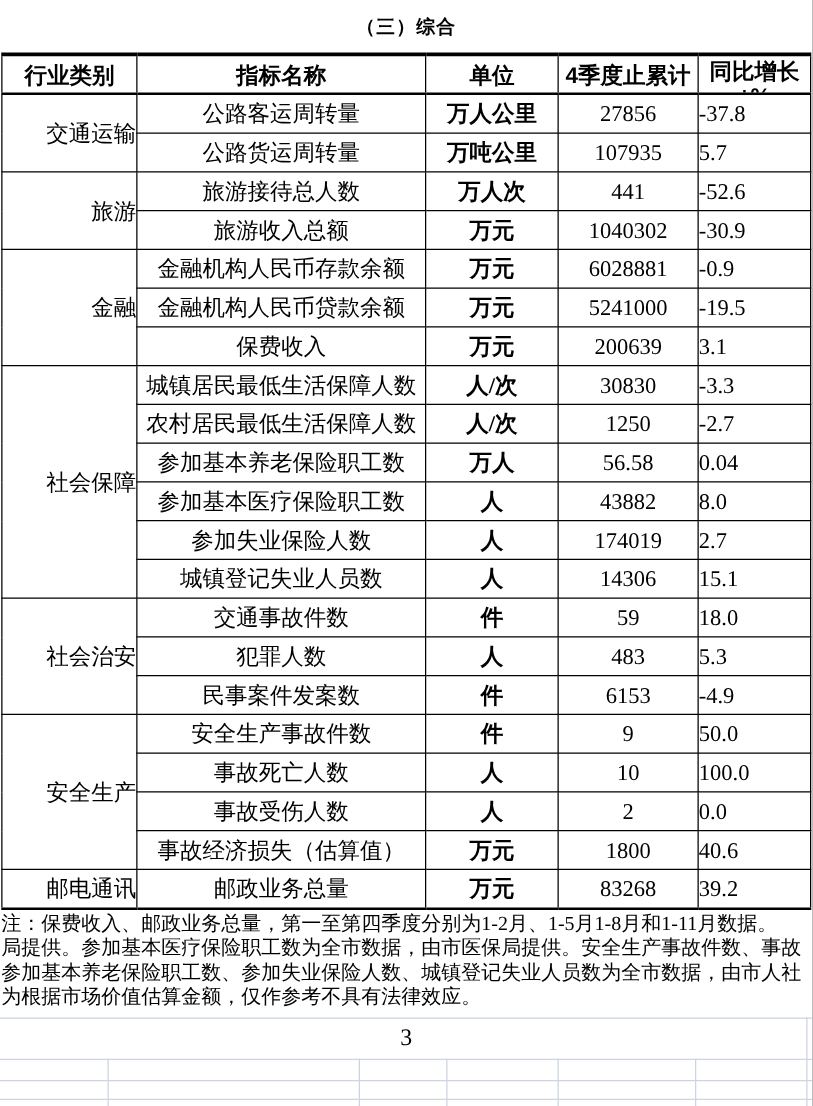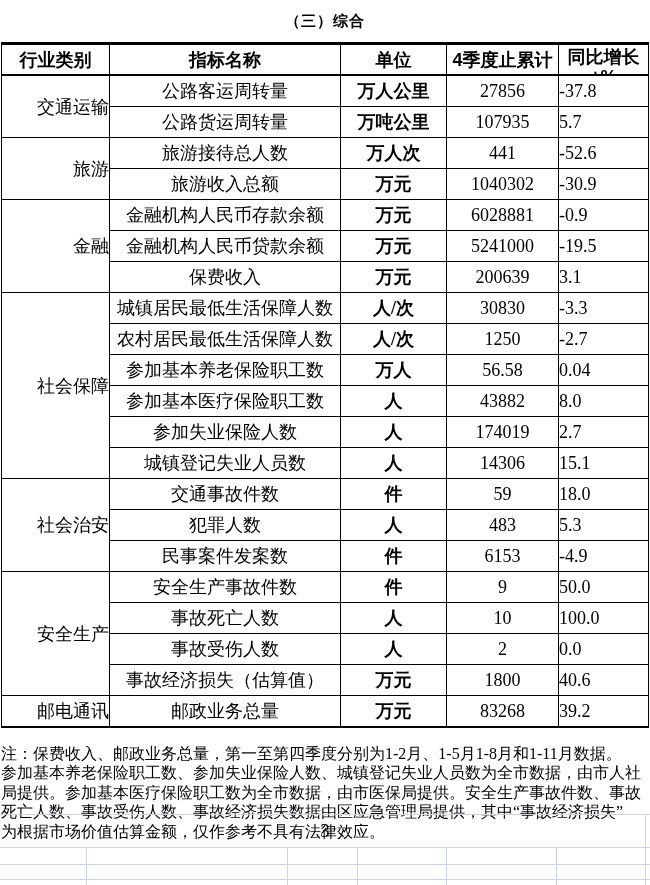--- a/index.html
+++ b/index.html
@@ -42,21 +42,21 @@
   th.growth-h{vertical-align:top;}
   .growth-wrap{height:27px;overflow:hidden;line-height:20px;padding-top:2px;}
   table.stats td{height:30px;font-size:18px;vertical-align:middle;}
   td.cat{text-align:right;}
   td.ind{text-align:center;padding-left:5px;}
   td.unit{text-align:center;font-weight:bold;}
   td.val{text-align:center;font-size:18px;}
   td.gro{text-align:left;font-size:18px;}
   tbody tr:last-child td{border-bottom:2px solid var(--border);}
   .notes{
-    margin-top:16px;
+    margin-top:2px;
     font-size:16px;line-height:19.4px;
     padding-left:1px;
   }
   .note-line{white-space:nowrap;}
   .pagenum-row{
     position:absolute;left:0;top:814px;width:650px;height:33px;
     display:flex;align-items:center;justify-content:center;
     font-size:19px;
   }
   .gh{position:absolute;height:1px;background:var(--grid);left:0;width:650px;}
@@ -223,23 +223,22 @@
           <td class="ind">邮政业务总量</td>
           <td class="unit">万元</td>
           <td class="val">83268</td>
           <td class="gro">39.2</td>
         </tr>
       </tbody>
   </table>
 
   <div class="notes" id="notes">
       <div class="note-line">注：保费收入、邮政业务总量，第一至第四季度分别为1-2月、1-5月1-8月和1-11月数据。</div>
+      <div class="note-line">局提供。参加基本医疗保险职工数为全市数据，由市医保局提供。安全生产事故件数、事故</div>
       <div class="note-line">参加基本养老保险职工数、参加失业保险人数、城镇登记失业人员数为全市数据，由市人社</div>
-      <div class="note-line">局提供。参加基本医疗保险职工数为全市数据，由市医保局提供。安全生产事故件数、事故</div>
-      <div class="note-line">死亡人数、事故受伤人数、事故经济损失数据由区应急管理局提供，其中“事故经济损失”</div>
       <div class="note-line">为根据市场价值估算金额，仅作参考不具有法律效应。</div>
     </div>
 
   <div class="pagenum-row">
     <span>3</span>
   </div>
 
   <div class="gh" style="top:814px;"></div>
   <div class="gh" style="top:847px;"></div>
   <div class="gh" style="top:864px;"></div>

